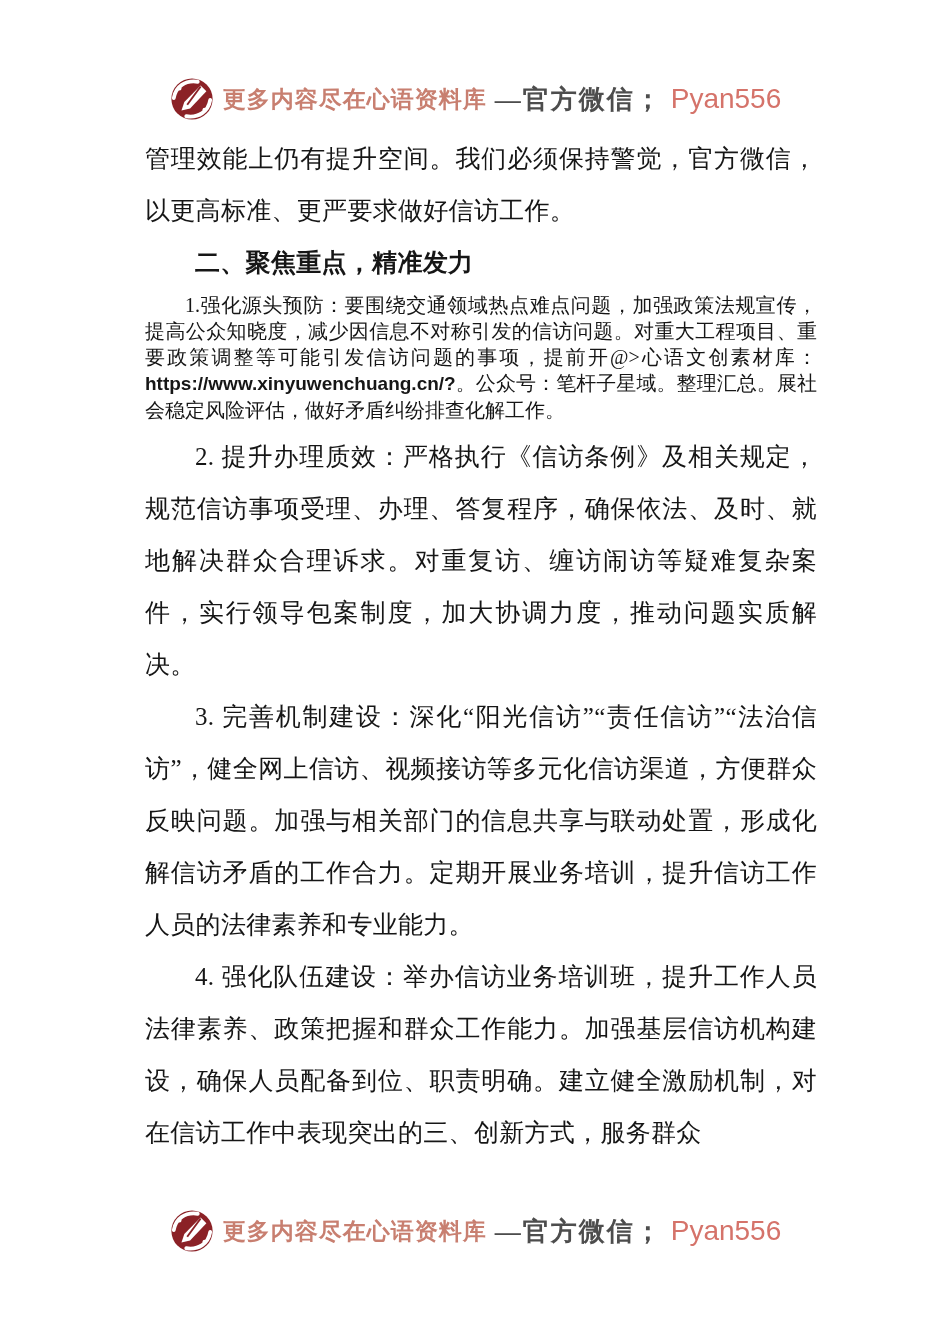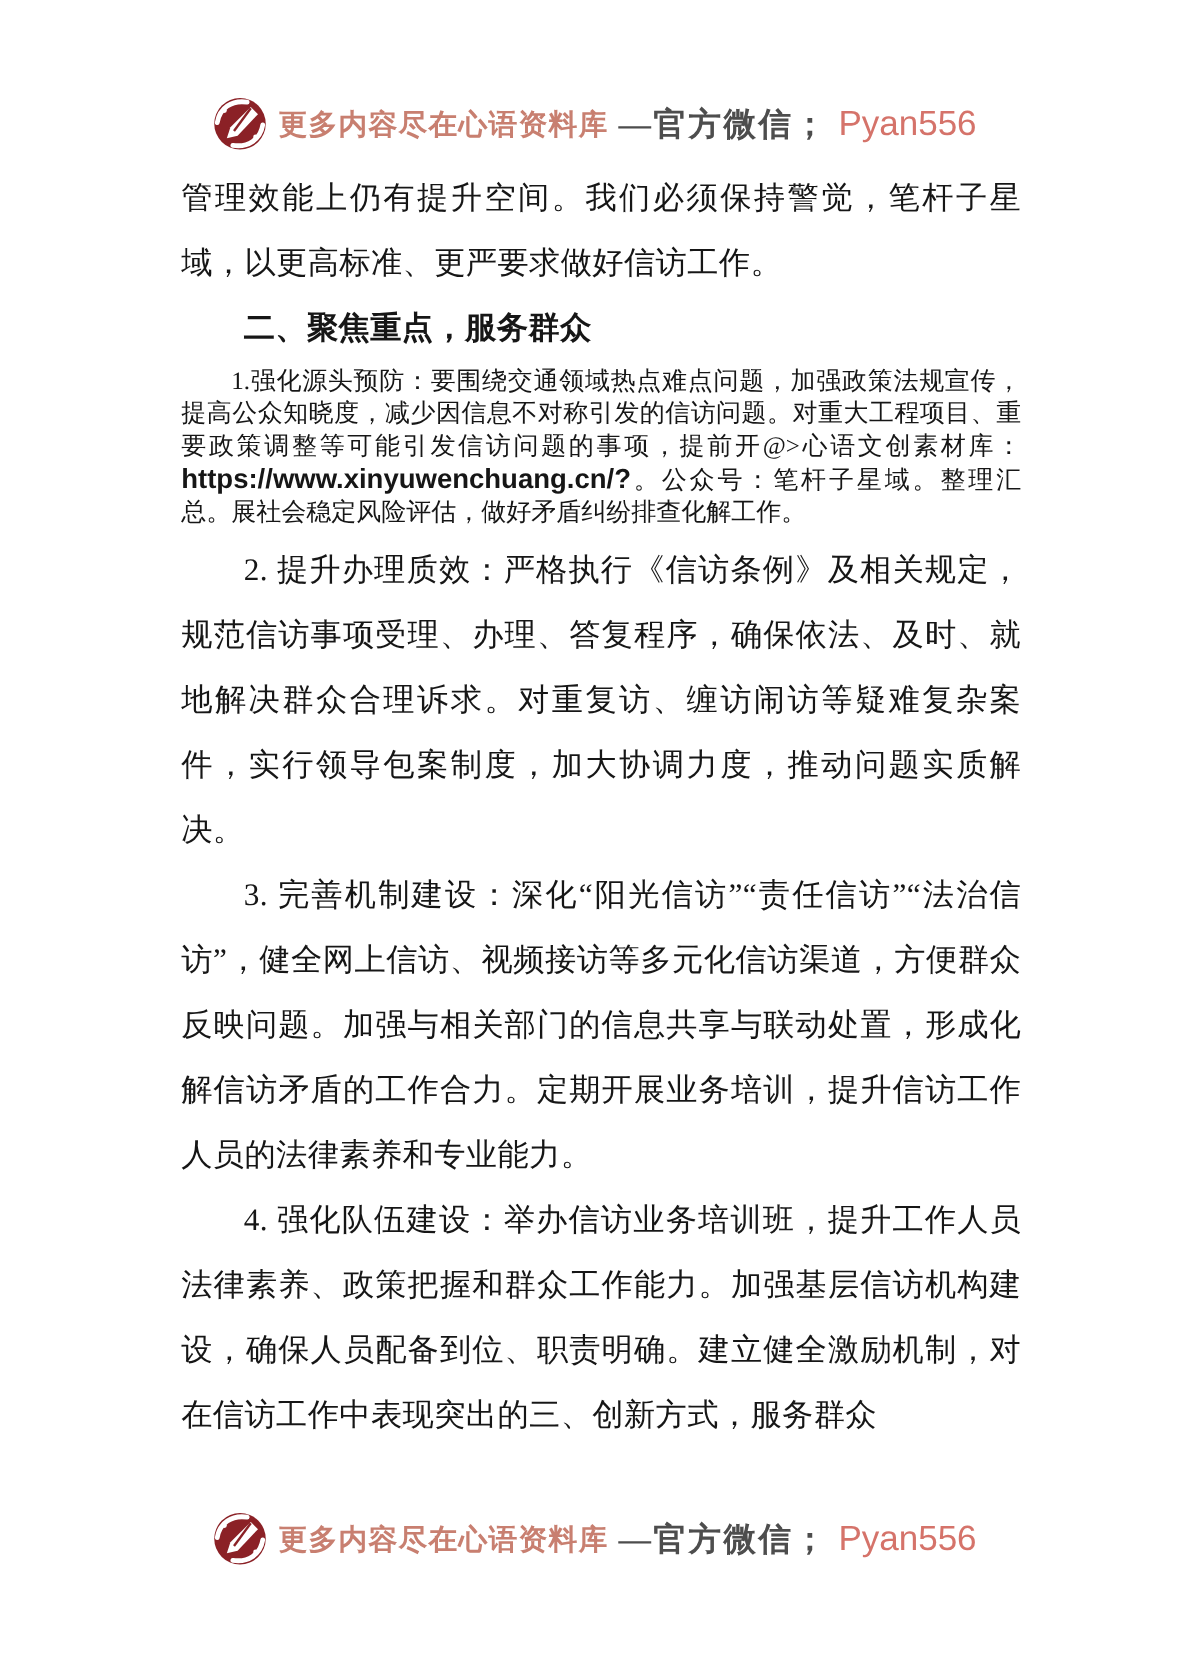--- a/index.html
+++ b/index.html
@@ -45,21 +45,21 @@
   .heading-p{font-weight:bold;}
   .small-p{
     margin:3px 0 8px 0;
     font-size:20px;
     line-height:26px;
     text-indent:2em;
   }
   .url{
     font-family:"Liberation Sans","DejaVu Sans",sans-serif;
     font-weight:bold;
-    font-size:22px;
+    font-size:19px;
   }
 </style>
 </head>
 <body>
 
 <div class="page">
 
   <div class="brandbar header">
     <svg class="logo" viewBox="0 0 48 48" aria-hidden="true">
       <circle cx="24" cy="24" r="21.5" fill="#8b2126"></circle>
@@ -69,22 +69,22 @@
       <circle cx="37" cy="35" r="2" fill="#ffffff"></circle>
       <path d="M33 10 L39 16 L22 34 L13 36 L16 27 Z" fill="#ffffff"></path>
       <line x1="33" y1="11" x2="19" y2="30" stroke="#8b2126" stroke-width="2"></line>
     </svg>
     <span class="brand-main">更多内容尽在心语资料库</span>
     <span class="brand-wechat">—官方微信；</span>
     <span class="brand-id">Pyan556</span>
   </div>
 
   <div class="content">
-    <p class="body-p">管理效能上仍有提升空间。我们必须保持警觉，笔杆子星域，以更高标准、更严要求做好信访工作。</p>
-    <p class="body-p heading-p indent">二、聚焦重点，服务群众</p>
+    <p class="body-p">管理效能上仍有提升空间。我们必须保持警觉，官方微信，以更高标准、更严要求做好信访工作。</p>
+    <p class="body-p heading-p indent">二、聚焦重点，精准发力</p>
     <p class="small-p"><span>1.强化源头预防：要围绕交通领域热点难点问题，加强政策法规宣传，提高公众知晓度，减少因信息不对称引发的信访问题。对重大工程项目、重要政策调整等可能引发信访问题的事项，提前开@&gt;心语文创素材库：</span><span class="url">https://www.xinyuwenchuang.cn/?</span><span>。公众号：笔杆子星域。整理汇总。展社会稳定风险评估，做好矛盾纠纷排查化解工作。</span></p>
     <p class="body-p indent">2. 提升办理质效：严格执行《信访条例》及相关规定，规范信访事项受理、办理、答复程序，确保依法、及时、就地解决群众合理诉求。对重复访、缠访闹访等疑难复杂案件，实行领导包案制度，加大协调力度，推动问题实质解决。</p>
     <p class="body-p indent">3. 完善机制建设：深化“阳光信访”“责任信访”“法治信访”，健全网上信访、视频接访等多元化信访渠道，方便群众反映问题。加强与相关部门的信息共享与联动处置，形成化解信访矛盾的工作合力。定期开展业务培训，提升信访工作人员的法律素养和专业能力。</p>
     <p class="body-p indent">4. 强化队伍建设：举办信访业务培训班，提升工作人员法律素养、政策把握和群众工作能力。加强基层信访机构建设，确保人员配备到位、职责明确。建立健全激励机制，对在信访工作中表现突出的三、创新方式，服务群众</p>
   </div>
 
   <div class="brandbar footer">
     <svg class="logo" viewBox="0 0 48 48" aria-hidden="true">
       <circle cx="24" cy="24" r="21.5" fill="#8b2126"></circle>
       <path d="M5 23 C7 11 17 4 30 6" stroke="#ffffff" stroke-width="4" fill="none" stroke-linecap="round"></path>

